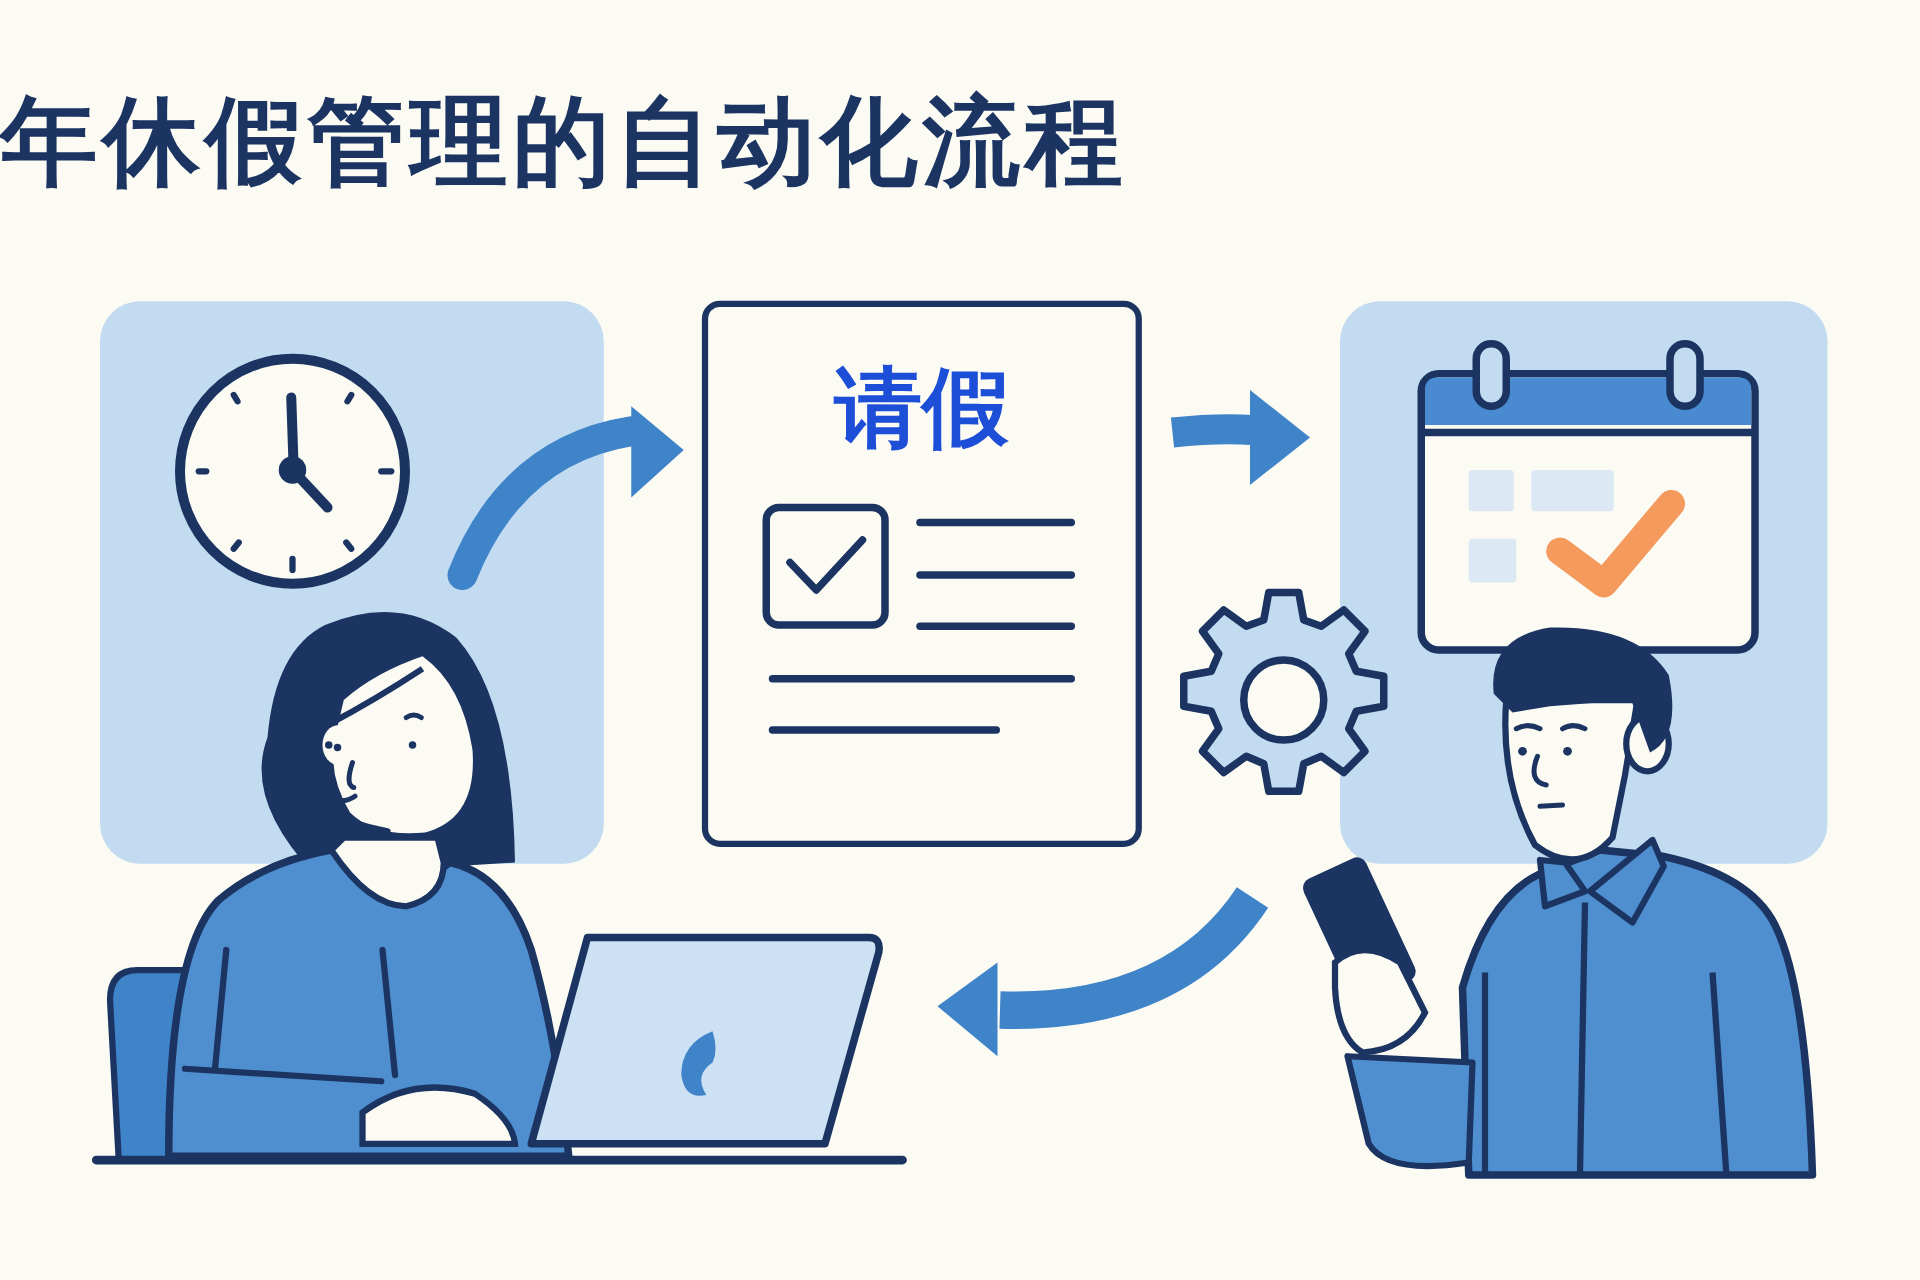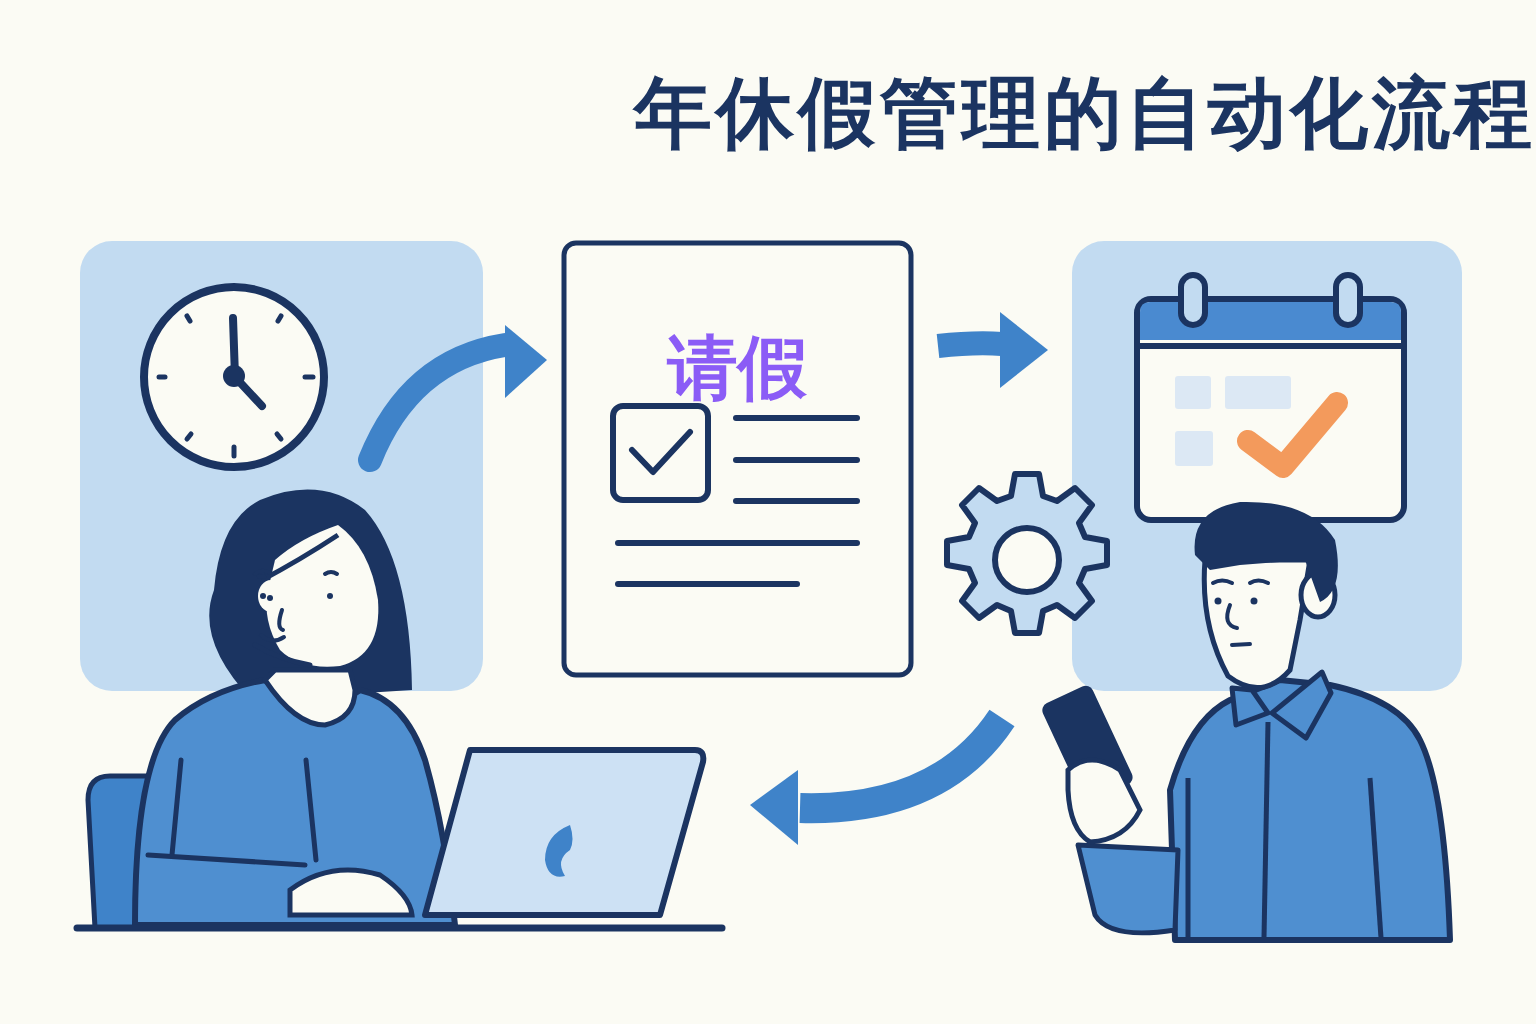--- a/index.html
+++ b/index.html
@@ -4,30 +4,29 @@
 <style>
   html, body { margin: 0; padding: 0; }
   body {
     width: 1536px; height: 1024px; overflow: hidden;
     background: #fbfbf4;
     font-family: "DejaVu Sans", sans-serif;
     position: relative;
   }
   .title {
     position: absolute; left: 0; top: 62px; width: 1536px;
-    text-align: right; font-size: 78px; font-weight: bold;
+    text-align: left; font-size: 78px; font-weight: bold;
     color: #1b3461; letter-spacing: 4px;
     font-family: "DejaVu Sans", sans-serif;
   }
   svg.scene { position: absolute; left: 0; top: 0; }
   .form-title {
     position: absolute; left: 565px; top: 280px; width: 345px;
-    text-align: center; font-size: 70px; font-weight: bold; color: #8b5cf6;
+    text-align: center; font-size: 70px; font-weight: bold; color: #1d4ed8;
     font-family: "DejaVu Sans", sans-serif;
-    margin-top: 42px;
   }
 </style>
 </head>
 <body>
 
 <div class="title">年休假管理的自动化流程</div>
 
 <svg class="scene" width="1536" height="1024" viewBox="0 0 1536 1024">
 
   <rect x="80" y="241" width="403" height="450" rx="32" fill="#c2dbf1"></rect>

